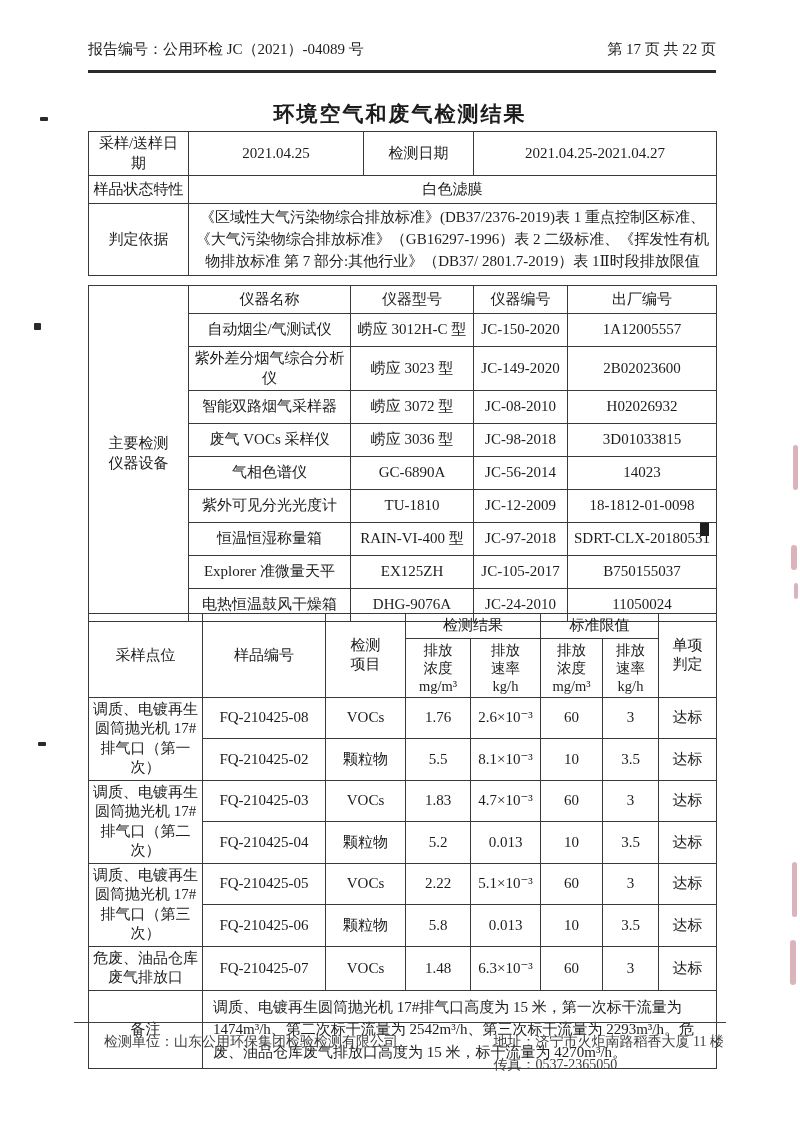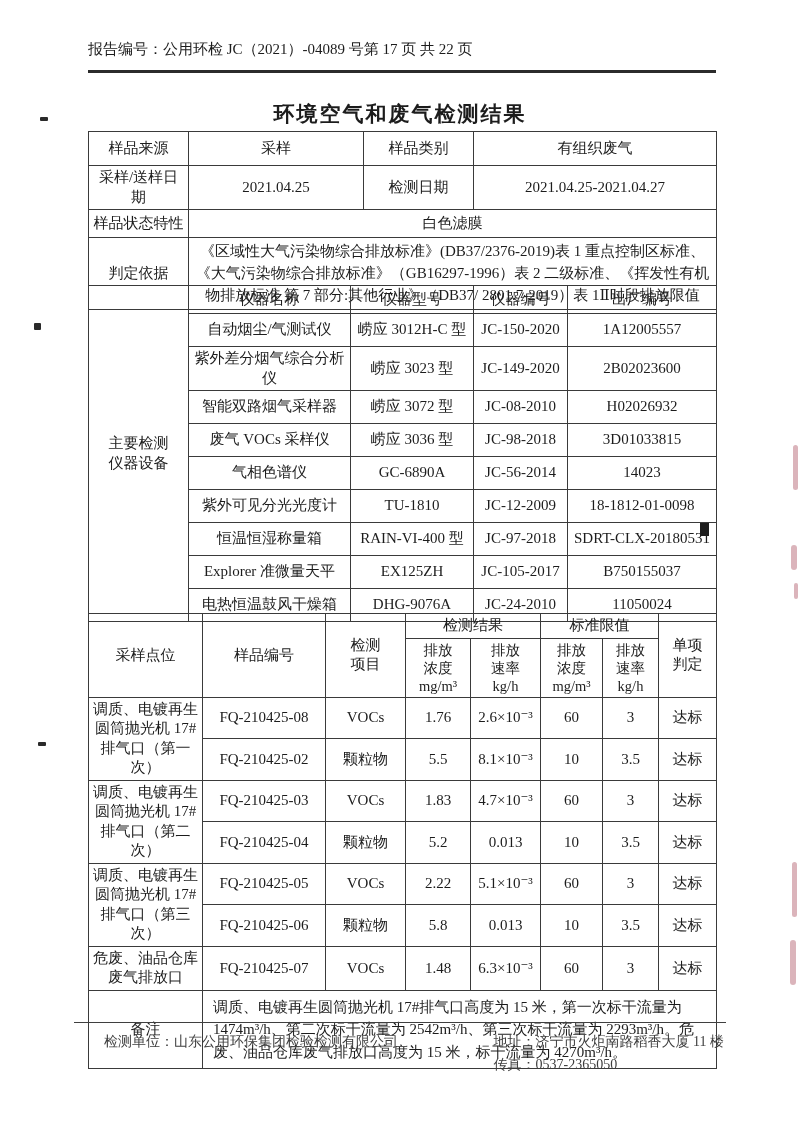--- a/index.html
+++ b/index.html
@@ -9,21 +9,21 @@
     font-family:"Liberation Serif","DejaVu Serif",serif;
     color:#1c1c1c;
     position:relative;
     overflow:hidden;
   }
   .page { position:absolute; inset:0; }
 
   
   .report-header {
     position:absolute; left:88px; top:40px; width:628px;
-    display:flex; justify-content:flex-start; align-items:flex-end;
+    display:flex; justify-content:space-between; align-items:flex-end;
     font-size:15px; padding-bottom:11px;
     border-bottom:3px solid #2b2b2b;
   }
   .doc-title {
     position:absolute; left:0; top:100px; width:800px;
     text-align:center; font-size:21px; font-weight:bold; letter-spacing:2px;
   }
 
   
   table {
@@ -81,26 +81,20 @@
   <div class="doc-title">环境空气和废气检测结果</div>
 
   <table id="tableA">
     <colgroup>
         <col style="width:100px">
         <col style="width:175px">
         <col style="width:110px">
         <col style="width:243px">
       </colgroup>
     <tbody>
-        <tr class="r34">
-      <td>样品来源</td>
-      <td>采样</td>
-      <td>样品类别</td>
-      <td>有组织废气</td>
-    </tr>
     <tr class="r34">
       <td>采样/送样日期</td>
       <td>2021.04.25</td>
       <td>检测日期</td>
       <td>2021.04.25-2021.04.27</td>
     </tr>
     <tr class="r28">
       <td>样品状态特性</td>
       <td colspan="3">白色滤膜</td>
     </tr>

